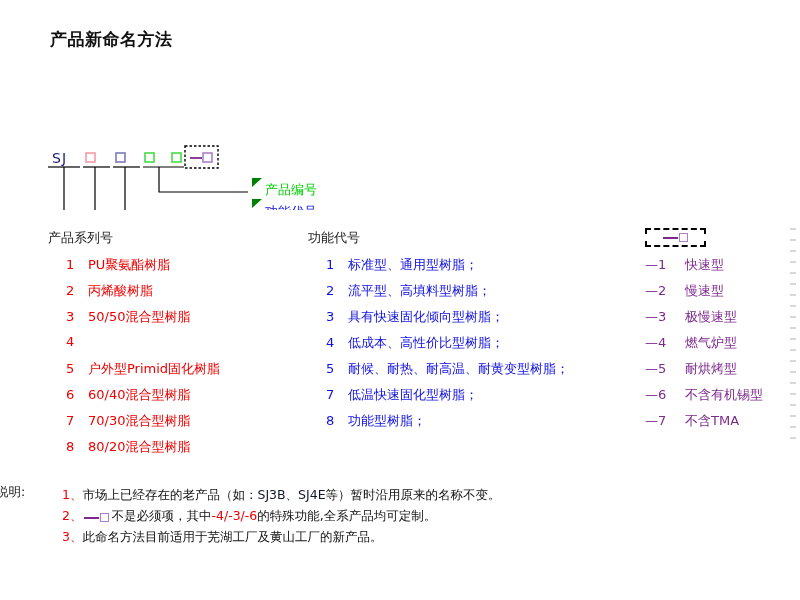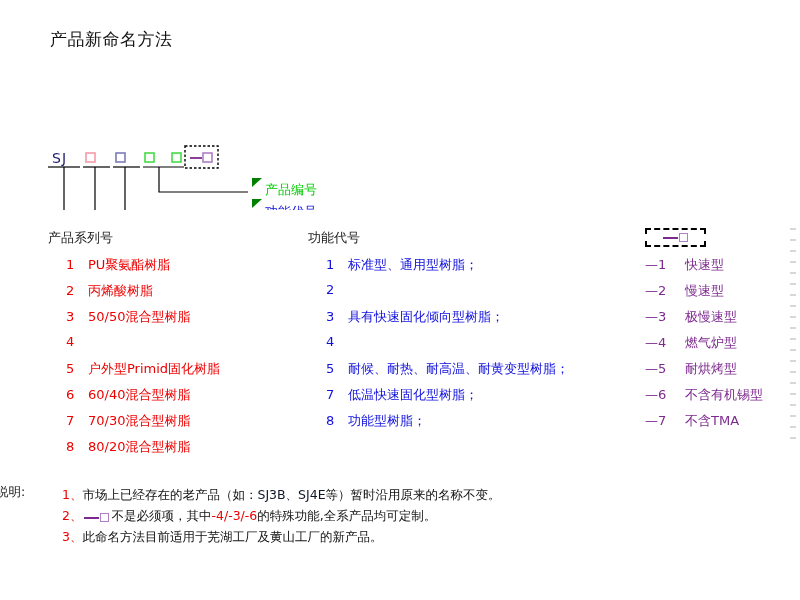--- a/index.html
+++ b/index.html
@@ -14,21 +14,21 @@
     overflow: hidden;
     position: relative;
   }
 
   
   #page-title {
     position: absolute;
     left: 50px;
     top: 28px;
     font-size: 17px;
-    font-weight: normal;
+    font-weight: bold;
     color: #111111;
     letter-spacing: 0.5px;
   }
 
   
   #code-diagram {
     position: absolute;
     left: 0;
     top: 70px;
     width: 665px;
@@ -244,27 +244,29 @@
 
 <div class="legend-col" id="col-func">
   <div class="col-header">功能代号</div>
   <div class="legend-rows">
     <div class="legend-row">
       <span class="legend-code">1</span>
       <span class="legend-text">标准型、通用型树脂；</span>
     </div>
     <div class="legend-row">
       <span class="legend-code">2</span>
+      <span class="legend-text">流平型、高填料型树脂；</span>
     </div>
     <div class="legend-row">
       <span class="legend-code">3</span>
       <span class="legend-text">具有快速固化倾向型树脂；</span>
     </div>
     <div class="legend-row">
       <span class="legend-code">4</span>
+      <span class="legend-text">低成本、高性价比型树脂；</span>
     </div>
     <div class="legend-row">
       <span class="legend-code">5</span>
       <span class="legend-text">耐候、耐热、耐高温、耐黄变型树脂；</span>
     </div>
     <div class="legend-row">
       <span class="legend-code">7</span>
       <span class="legend-text">低温快速固化型树脂；</span>
     </div>
     <div class="legend-row">

